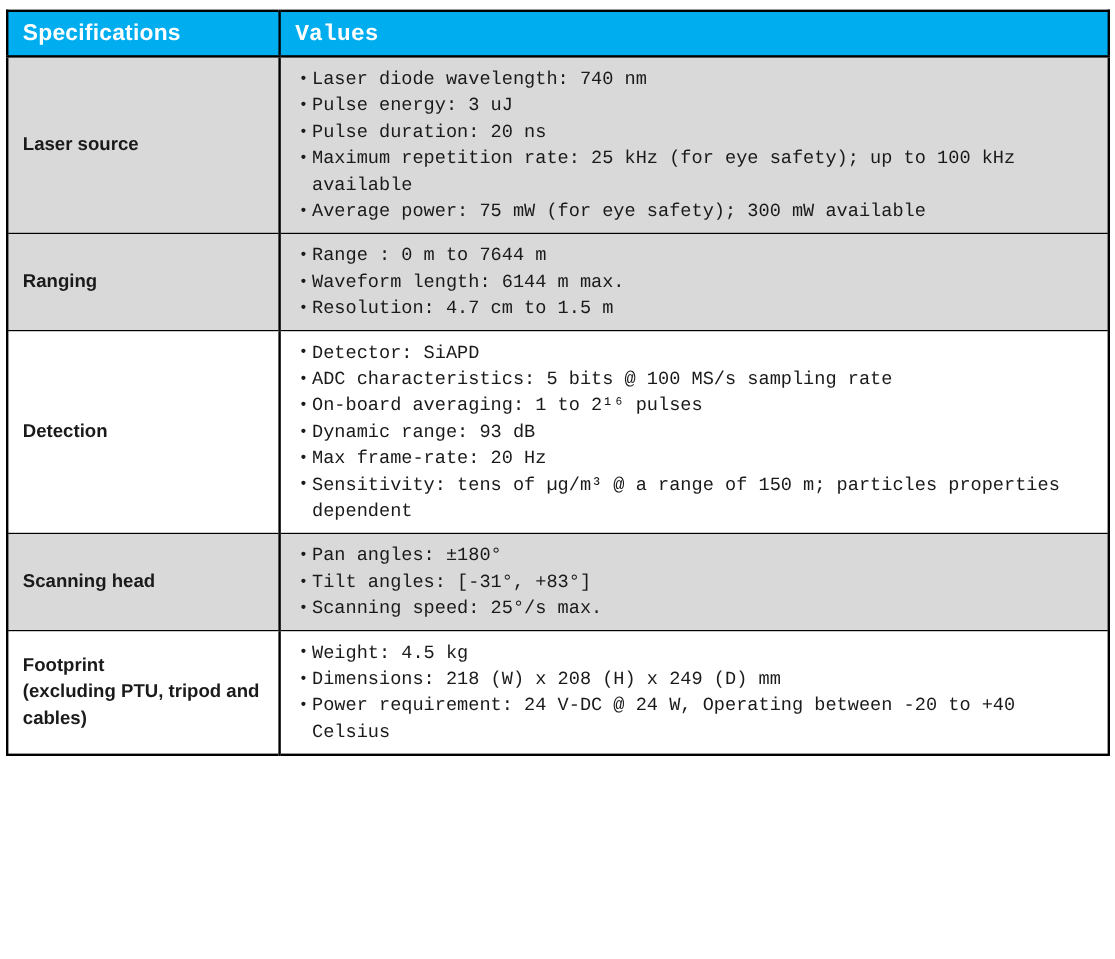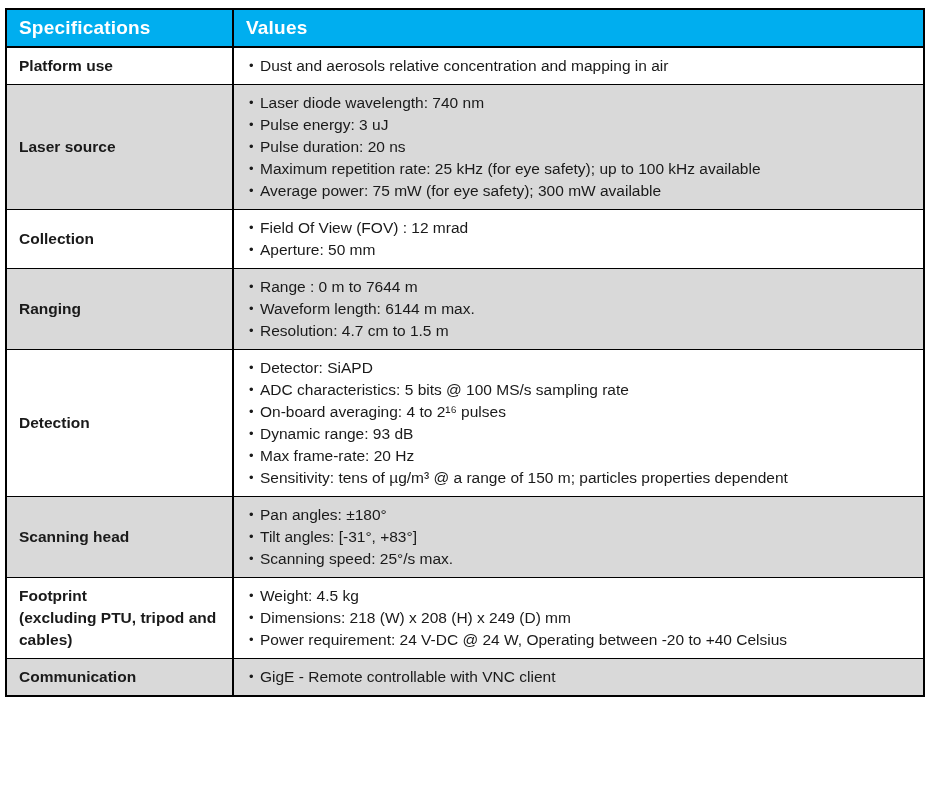--- a/index.html
+++ b/index.html
@@ -36,21 +36,21 @@
   .header-row th{
     background:var(--header-bg);
     color:var(--header-text);
     font-size:19px;
     font-weight:700;
     padding:7px 12px;
     letter-spacing:.2px;
     border-bottom:2px solid var(--border);
     height:38px;
   }
-  .value-col-edge{border-left:2px solid var(--border) !important;}
+  .value-col-edge{border-left:2px solid var(--border) !important;font-family:Liberation Mono, monospace;}
   .spec-cell{
     font-size:15.5px;
     font-weight:700;
     padding:6px 10px 6px 12px;
     white-space:pre-line;
     line-height:22px;
     background:var(--plain-bg);
   }
   .value-cell{
     font-size:15.5px;
@@ -78,29 +78,20 @@
     <col class="col-spec">
     <col class="col-values">
   </colgroup>
   <thead>
     <tr class="header-row">
       <th>Specifications</th>
       <th class="value-col-edge">Values</th>
     </tr>
   </thead>
   <tbody>
-      <tr>
-    <th class="spec-cell">Platform use</th>
-    <td class="value-cell value-col-edge">
-          <div class="value-line">
-    <span class="bullet">•</span>
-    <span class="value-text">Dust and aerosols relative concentration and mapping in air</span>
-  </div>
-        </td>
-  </tr>
       <tr class="shaded">
     <th class="spec-cell">Laser source</th>
     <td class="value-cell value-col-edge">
           <div class="value-line">
     <span class="bullet">•</span>
     <span class="value-text">Laser diode wavelength: 740 nm</span>
   </div>
           <div class="value-line">
     <span class="bullet">•</span>
     <span class="value-text">Pulse energy: 3 uJ</span>
@@ -109,33 +100,20 @@
     <span class="bullet">•</span>
     <span class="value-text">Pulse duration: 20 ns</span>
   </div>
           <div class="value-line">
     <span class="bullet">•</span>
     <span class="value-text">Maximum repetition rate: 25 kHz (for eye safety); up to 100 kHz available</span>
   </div>
           <div class="value-line">
     <span class="bullet">•</span>
     <span class="value-text">Average power: 75 mW (for eye safety); 300 mW available</span>
-  </div>
-        </td>
-  </tr>
-      <tr>
-    <th class="spec-cell">Collection</th>
-    <td class="value-cell value-col-edge">
-          <div class="value-line">
-    <span class="bullet">•</span>
-    <span class="value-text">Field Of View (FOV) : 12 mrad</span>
-  </div>
-          <div class="value-line">
-    <span class="bullet">•</span>
-    <span class="value-text">Aperture: 50 mm</span>
   </div>
         </td>
   </tr>
       <tr class="shaded">
     <th class="spec-cell">Ranging</th>
     <td class="value-cell value-col-edge">
           <div class="value-line">
     <span class="bullet">•</span>
     <span class="value-text">Range : 0 m to 7644 m</span>
   </div>
@@ -155,21 +133,21 @@
           <div class="value-line">
     <span class="bullet">•</span>
     <span class="value-text">Detector: SiAPD</span>
   </div>
           <div class="value-line">
     <span class="bullet">•</span>
     <span class="value-text">ADC characteristics: 5 bits @ 100 MS/s sampling rate</span>
   </div>
           <div class="value-line">
     <span class="bullet">•</span>
-    <span class="value-text">On-board averaging: 4 to 2¹⁶ pulses</span>
+    <span class="value-text">On-board averaging: 1 to 2¹⁶ pulses</span>
   </div>
           <div class="value-line">
     <span class="bullet">•</span>
     <span class="value-text">Dynamic range: 93 dB</span>
   </div>
           <div class="value-line">
     <span class="bullet">•</span>
     <span class="value-text">Max frame-rate: 20 Hz</span>
   </div>
           <div class="value-line">
@@ -206,23 +184,14 @@
           <div class="value-line">
     <span class="bullet">•</span>
     <span class="value-text">Dimensions: 218 (W) x 208 (H) x 249 (D) mm</span>
   </div>
           <div class="value-line">
     <span class="bullet">•</span>
     <span class="value-text">Power requirement: 24 V-DC @ 24 W, Operating between -20 to +40 Celsius</span>
   </div>
         </td>
   </tr>
-      <tr class="shaded">
-    <th class="spec-cell">Communication</th>
-    <td class="value-cell value-col-edge">
-          <div class="value-line">
-    <span class="bullet">•</span>
-    <span class="value-text">GigE - Remote controllable with VNC client</span>
-  </div>
-        </td>
-  </tr>
     </tbody>
 </table>
 
 </body></html>

